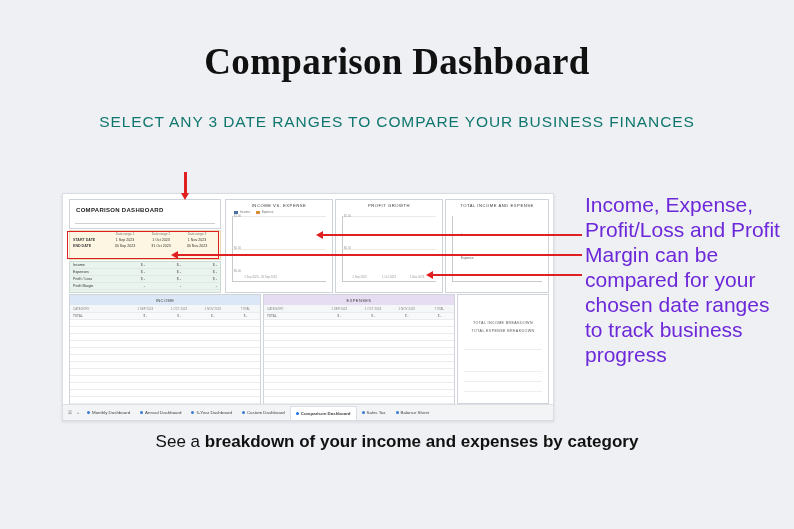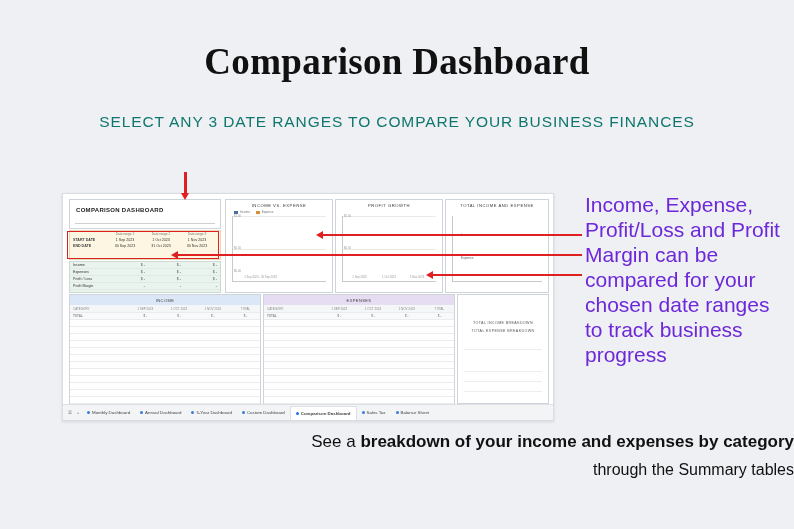--- a/index.html
+++ b/index.html
@@ -31,21 +31,21 @@
   .note-top{
     position:absolute;top:133px;left:60px;width:400px;
     font-size:15.5px;line-height:24px;color:#1b1b1b;
   }
   .note-top .l2{display:block;padding-left:18px;}
   .note-right{
     position:absolute;top:192px;left:585px;width:200px;
     font-size:21px;line-height:25px;color:#6d28d9;
   }
   .note-bottom{
-    position:absolute;top:428px;left:0;width:794px;text-align:right;
+    position:absolute;top:428px;left:0;width:794px;text-align:center;
     font-size:17px;line-height:28px;color:#111;
   }
   .note-bottom b{font-weight:bold;}
   .note-bottom .l2{display:block;font-size:16px;}
 
   
   .shot{
     position:absolute;left:62px;top:193px;width:490px;height:226px;
     background:#ffffff;
     border:1px solid #d9dde3;
@@ -138,21 +138,20 @@
 <div class="title">Comparison Dashboard</div>
 <div class="subtitle">SELECT ANY 3 DATE RANGES TO COMPARE YOUR BUSINESS FINANCES</div>
 
 <div class="note-top">
 </div>
 
 <div class="note-right">Income, Expense, Profit/Loss and Profit Margin can be compared for your chosen date ranges to track business progress</div>
 
 <div class="note-bottom">
   <span>See a </span><b>breakdown of your income and expenses by category</b>
-  <span class="l2">through the Summary tables</span>
 </div>
 
 <div class="shot">
   <div class="shot-body">
 
     <div class="card c-head">
       <div class="h">COMPARISON DASHBOARD</div>
       <div class="hline"></div>
     </div>
 

